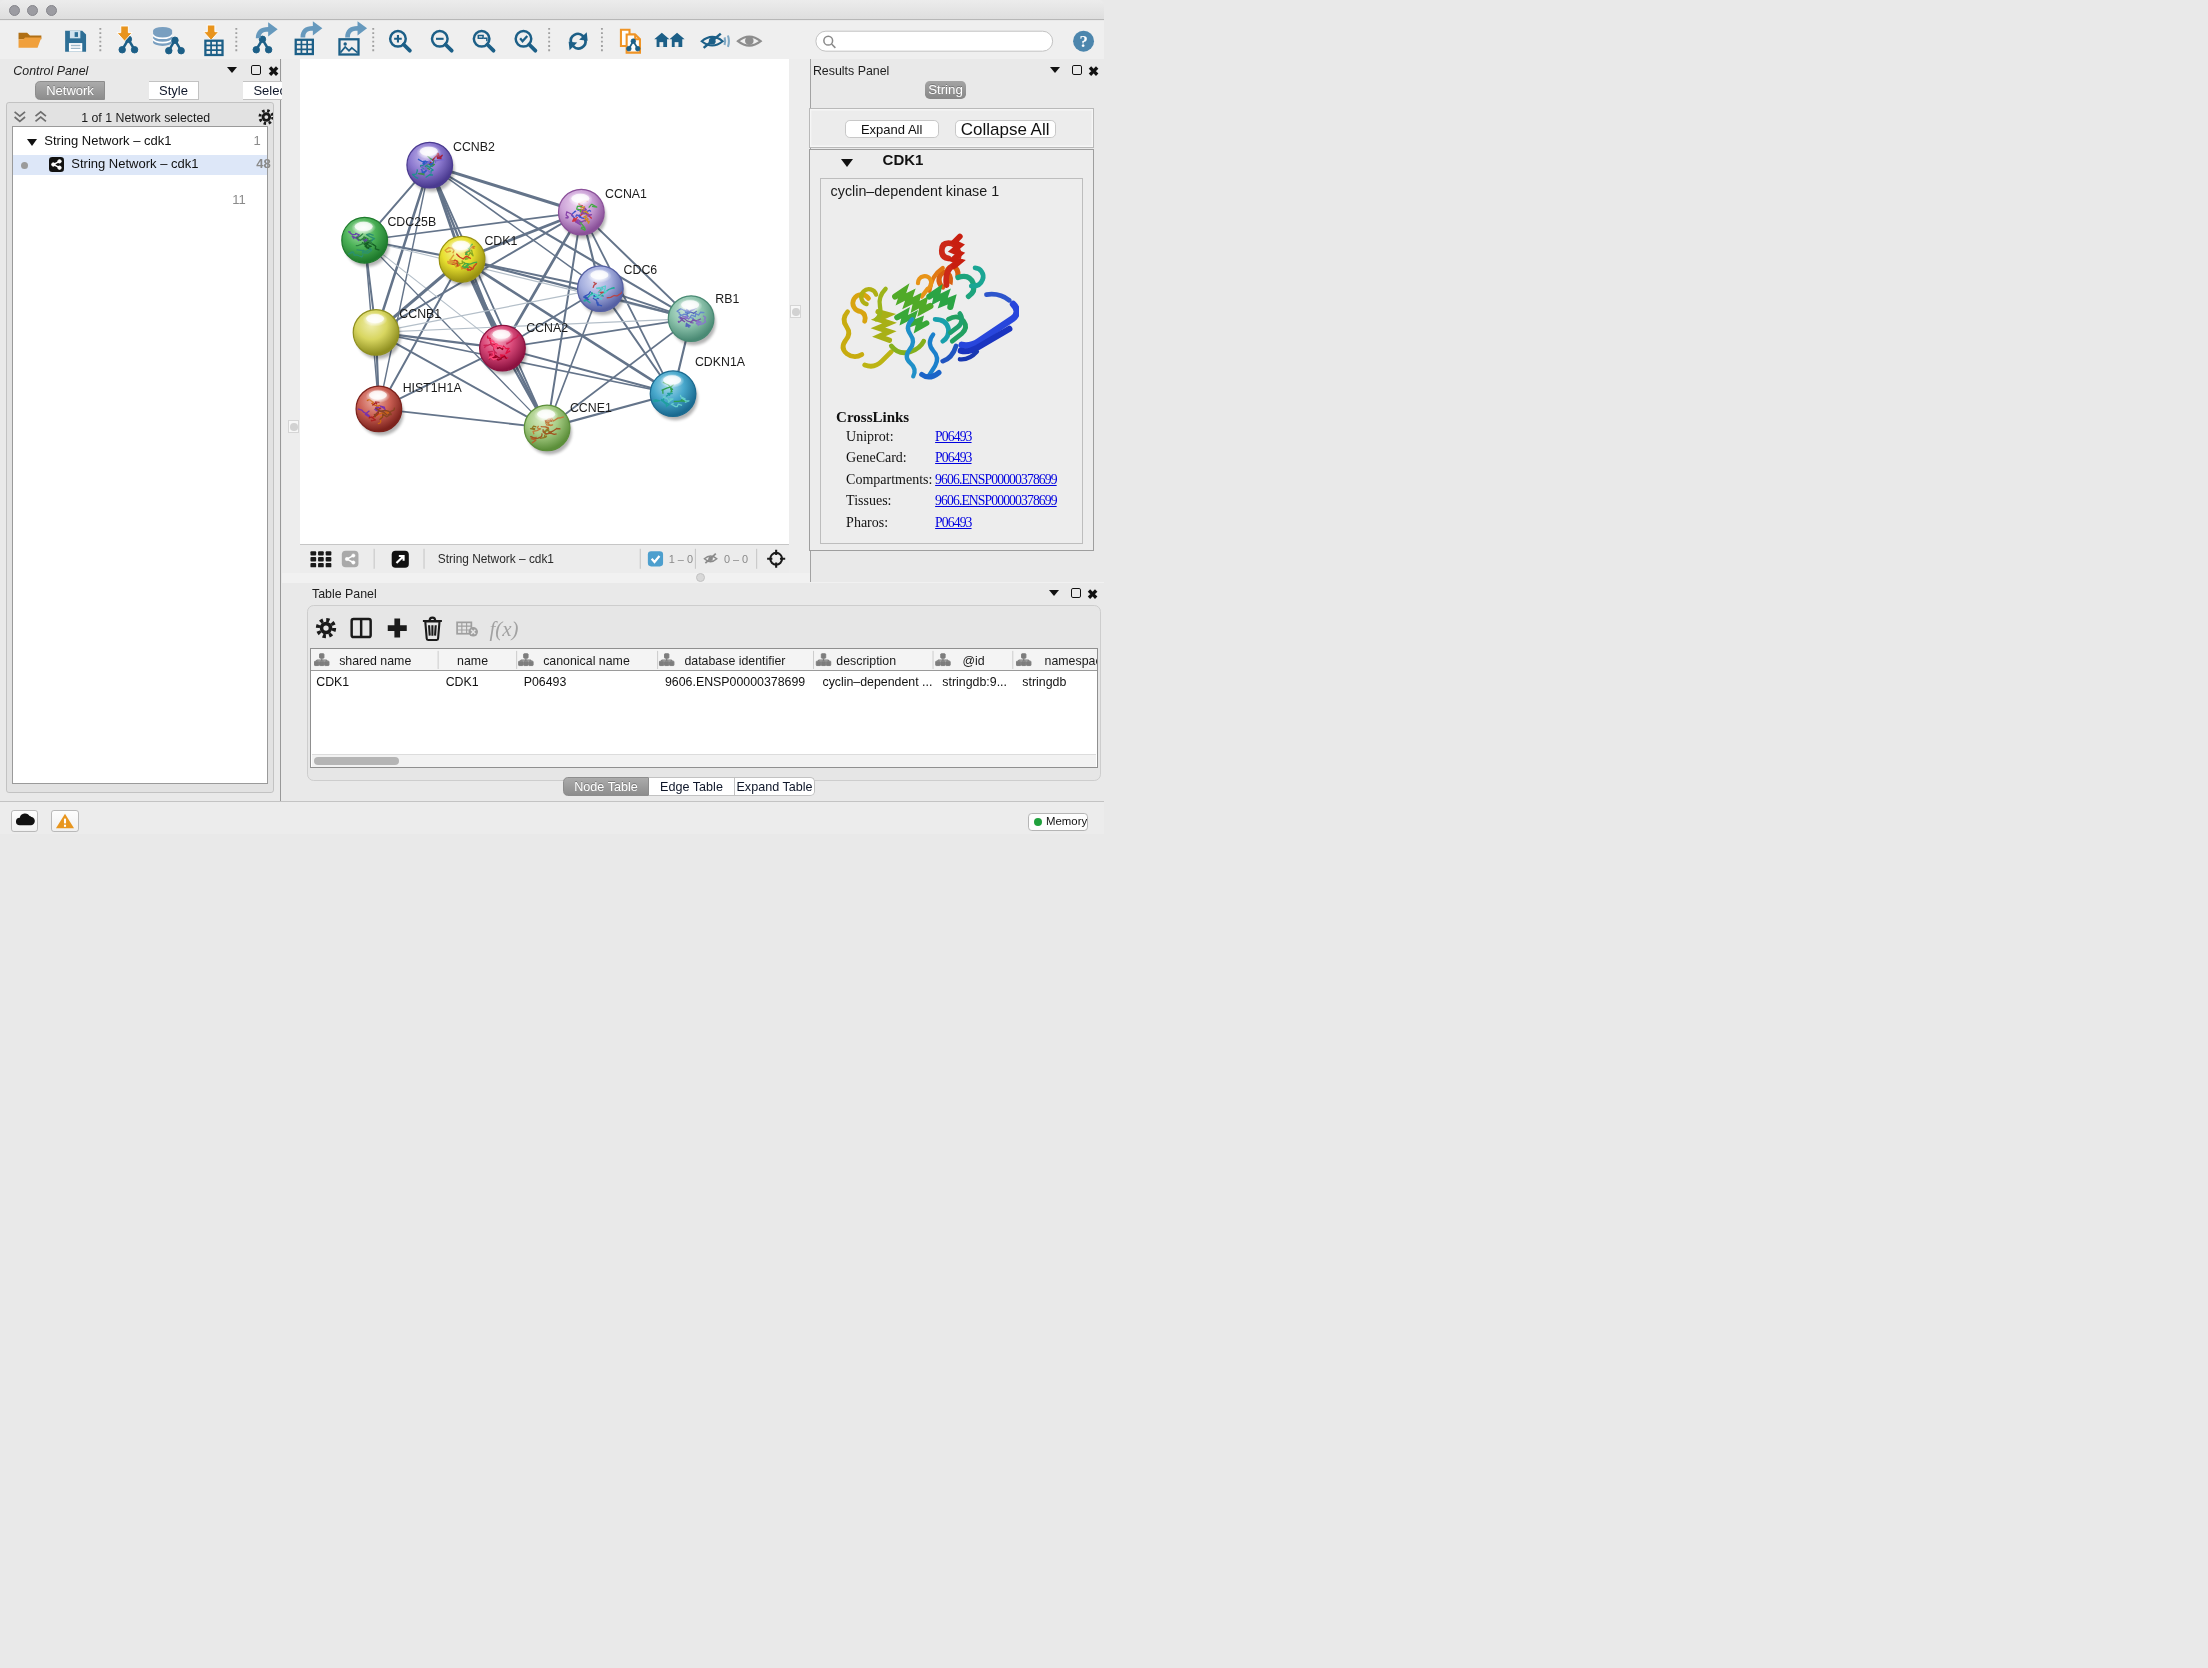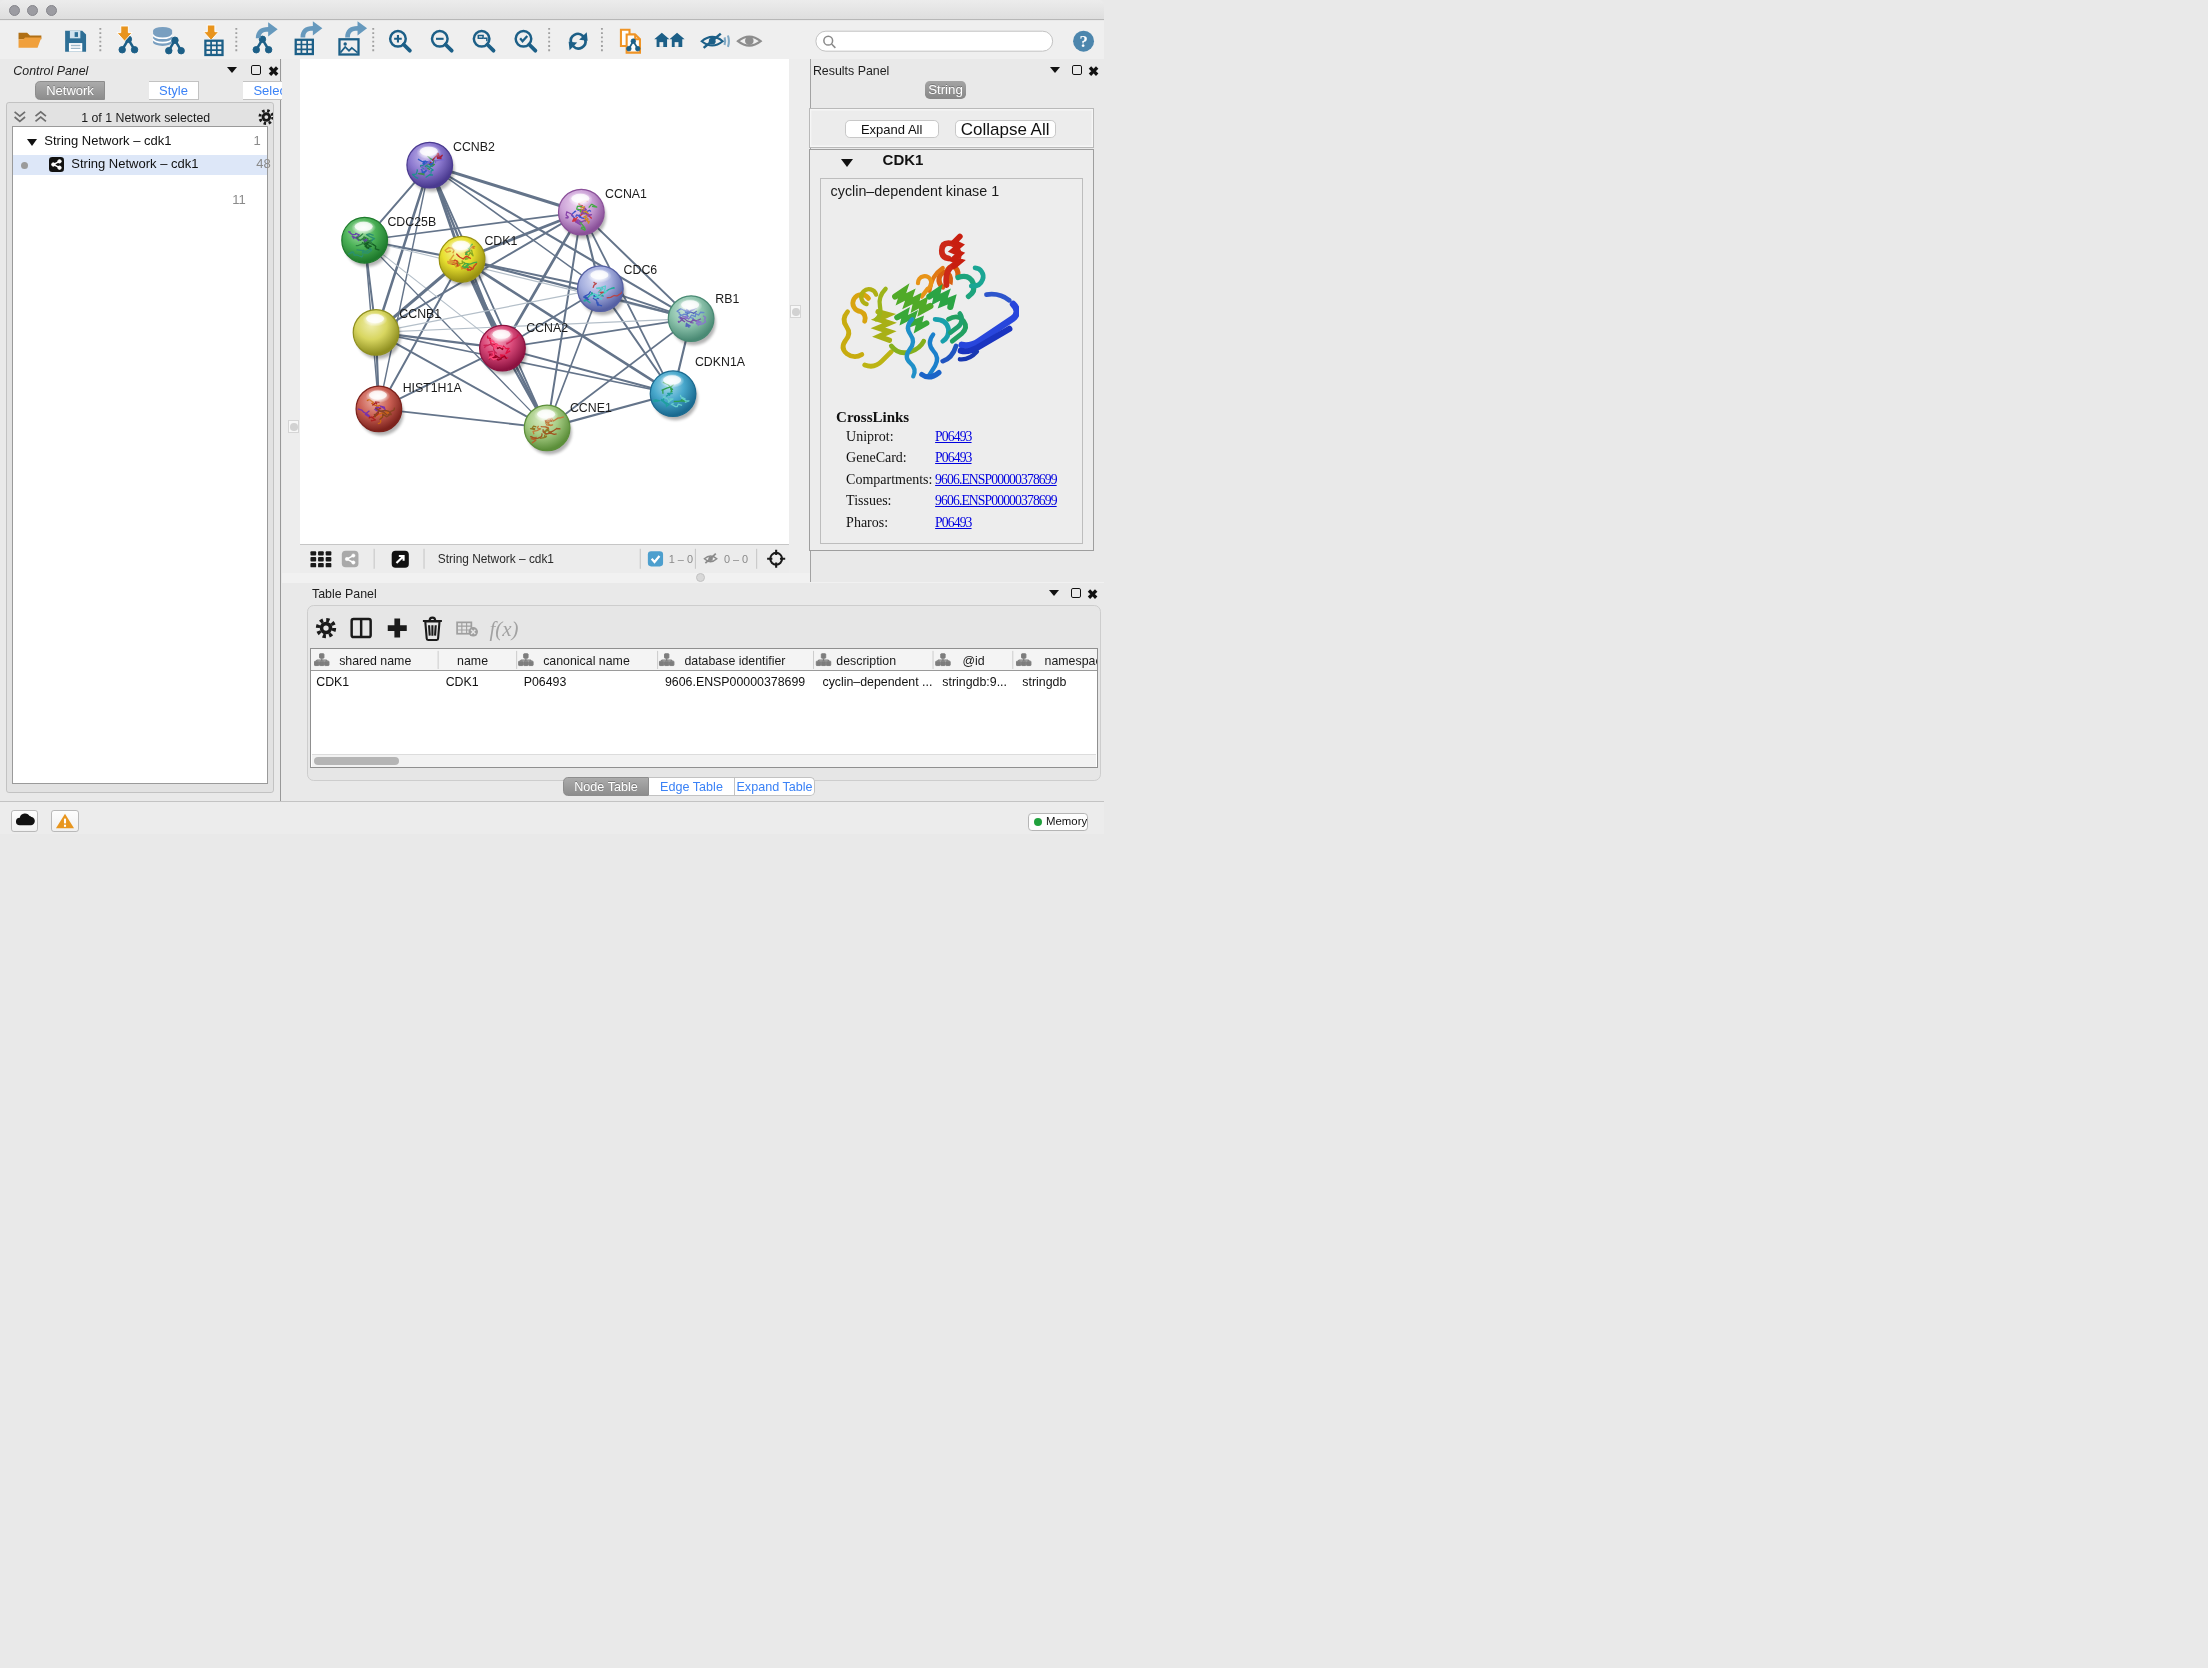--- a/index.html
+++ b/index.html
@@ -29,21 +29,21 @@
     border-top:1px solid #c3c3c3; }
   .paneltitle { font-size:12.4px; color:#1d1d1d; }
   
   .ph-tri { width:0; height:0; border-left:5.2px solid transparent;
     border-right:5.2px solid transparent; border-top:6.7px solid #111; }
   .ph-sq { width:9.5px; height:9.5px; border:1.5px solid #111; border-radius:1.9px; }
   .ph-x { font-size:13.3px; font-weight:bold; color:#111; line-height:9.5px; }
   
   .seg { position:absolute; display:flex; }
   .seg .tab { height:19px; line-height:18px; text-align:center; background:#fff;
-    border:1px solid #c2c2c2; border-left:none; color:#3b82f6; }
+    border:1px solid #c2c2c2; border-left:none; color:#0f172a; }
   .seg .tab.first { border-left:1px solid #c2c2c2; border-radius:4.8px 0 0 4.8px; }
   .seg .tab.last { border-radius:0 4.8px 4.8px 0; }
   .seg .tab.sel { background:linear-gradient(#ababab,#8d8d8d); color:#fff;
     border-color:#8d8d8d; text-shadow:0 -1px 0 rgba(0,0,0,0.25); }
 </style>
 </head>
 <body>
 
 <div class="abs" id="titlebar">
   <div class="tl" style="left:8.6px;"></div>
@@ -233,21 +233,21 @@
       <rect width="16" height="16" rx="3.5" fill="#111"></rect>
       <g fill="#fff" stroke="#fff">
         <circle cx="11.2" cy="4.6" r="1.8"></circle>
           <circle cx="4.6" cy="8" r="1.8"></circle>
           <circle cx="11.2" cy="11.4" r="1.8"></circle>
         <path d="M11.2,4.6 L4.6,8 L11.2,11.4" fill="none" stroke-width="1.5"></path>
       </g>
     </svg>
     <span class="abs" style="left:58px; top:1px; font-size:13px; color:#111;">String Network – cdk1</span>
     <span class="abs" style="left:219px; top:1px; font-size:13px; color:#8a8a8a;margin-top:36px;">11</span>
-    <span class="abs" style="left:243px; top:1px; font-size:13px; color:#8a8a8a;">48</span>
+    <span class="abs" style="left:243px; top:1px; font-size:13px; color:#8a8a8a;font-weight:bold;">48</span>
   </div>
 </div>
 <div class="abs" id="canvas">
 <svg width="489" height="485" viewBox="0 0 514.5 510">
 <defs>
   <filter id="blur1" x="-40%" y="-40%" width="180%" height="180%">
           <feGaussianBlur stdDeviation="1.6"></feGaussianBlur>
         </filter>
   <clipPath id="nclip">
           <circle cx="0" cy="0" r="23"></circle>

